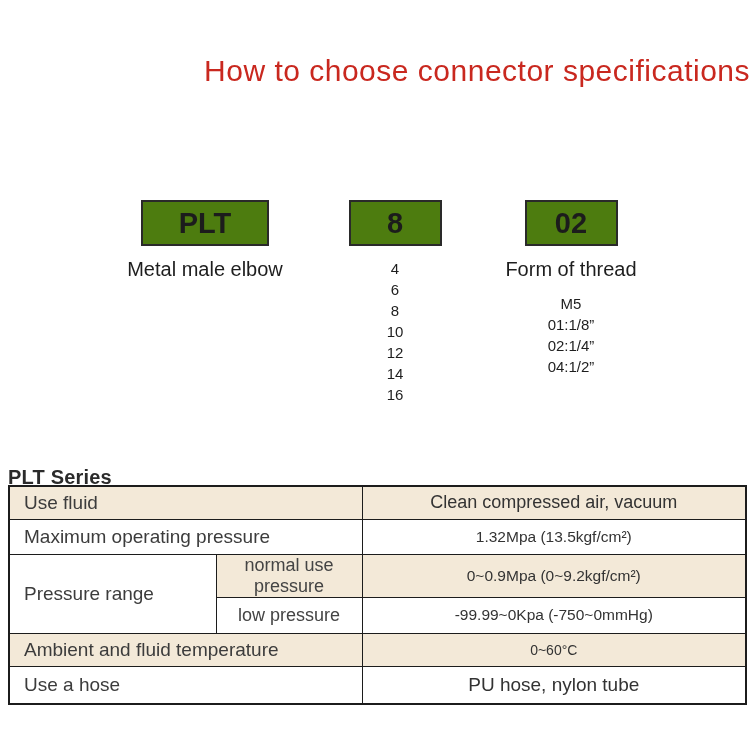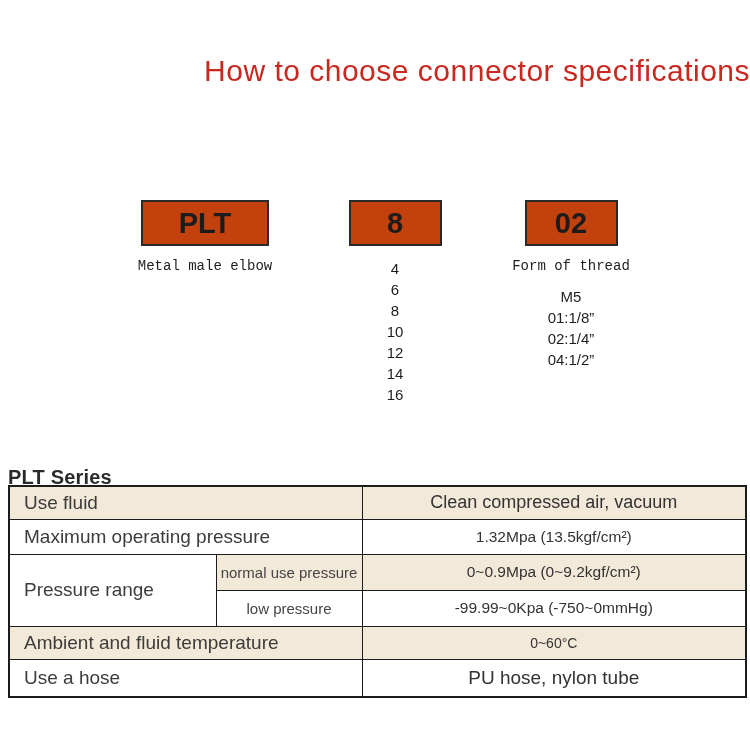--- a/index.html
+++ b/index.html
@@ -41,29 +41,28 @@
   .code-box {
     margin: 0 auto;
     height: 46px;
     border: 2px solid #2a2a2a;
     display: flex;
     align-items: center;
     justify-content: center;
     font-size: 29px;
     font-weight: 700;
     color: #1c1c1c;
-    background: #c2410c;
+    background: #4d7c0f;
   }
   .code-box.wide   { width: 128px; }
   .code-box.narrow { width: 93px; }
   .col-label {
     margin-top: 12px;
-    font-size: 14px;
+    font-size: 20px;
     color: #1e1e1e;
-    font-family: Liberation Mono, monospace;
   }
   .option-list {
     margin-top: 12px;
     font-size: 15px;
     line-height: 21px;
     color: #1e1e1e;
   }
 
   
   .series-heading {
@@ -98,21 +97,21 @@
   .row-h2 { height: 35px; }
   .row-h3 { height: 36px; }
   .row-h4 { height: 38px; padding-left: 32px; }
   .beige { background: #f3e9d8; }
   td.label-cell {
     padding-left: 14px;
     font-size: 19px;
     text-align: left;
   }
   td.sub-cell {
-    font-size: 15px;
+    font-size: 18px;
     text-align: center;
     color: #444444;
     margin-top: 9px;
   }
   td.value-cell { text-align: center; color: #333333; }
   td.v-lg  { font-size: 18px; }
   td.v-md  { font-size: 15.5px; }
   td.v-sm  { font-size: 14px; }
   td.v-xl  { font-size: 19px; }
 </style>

